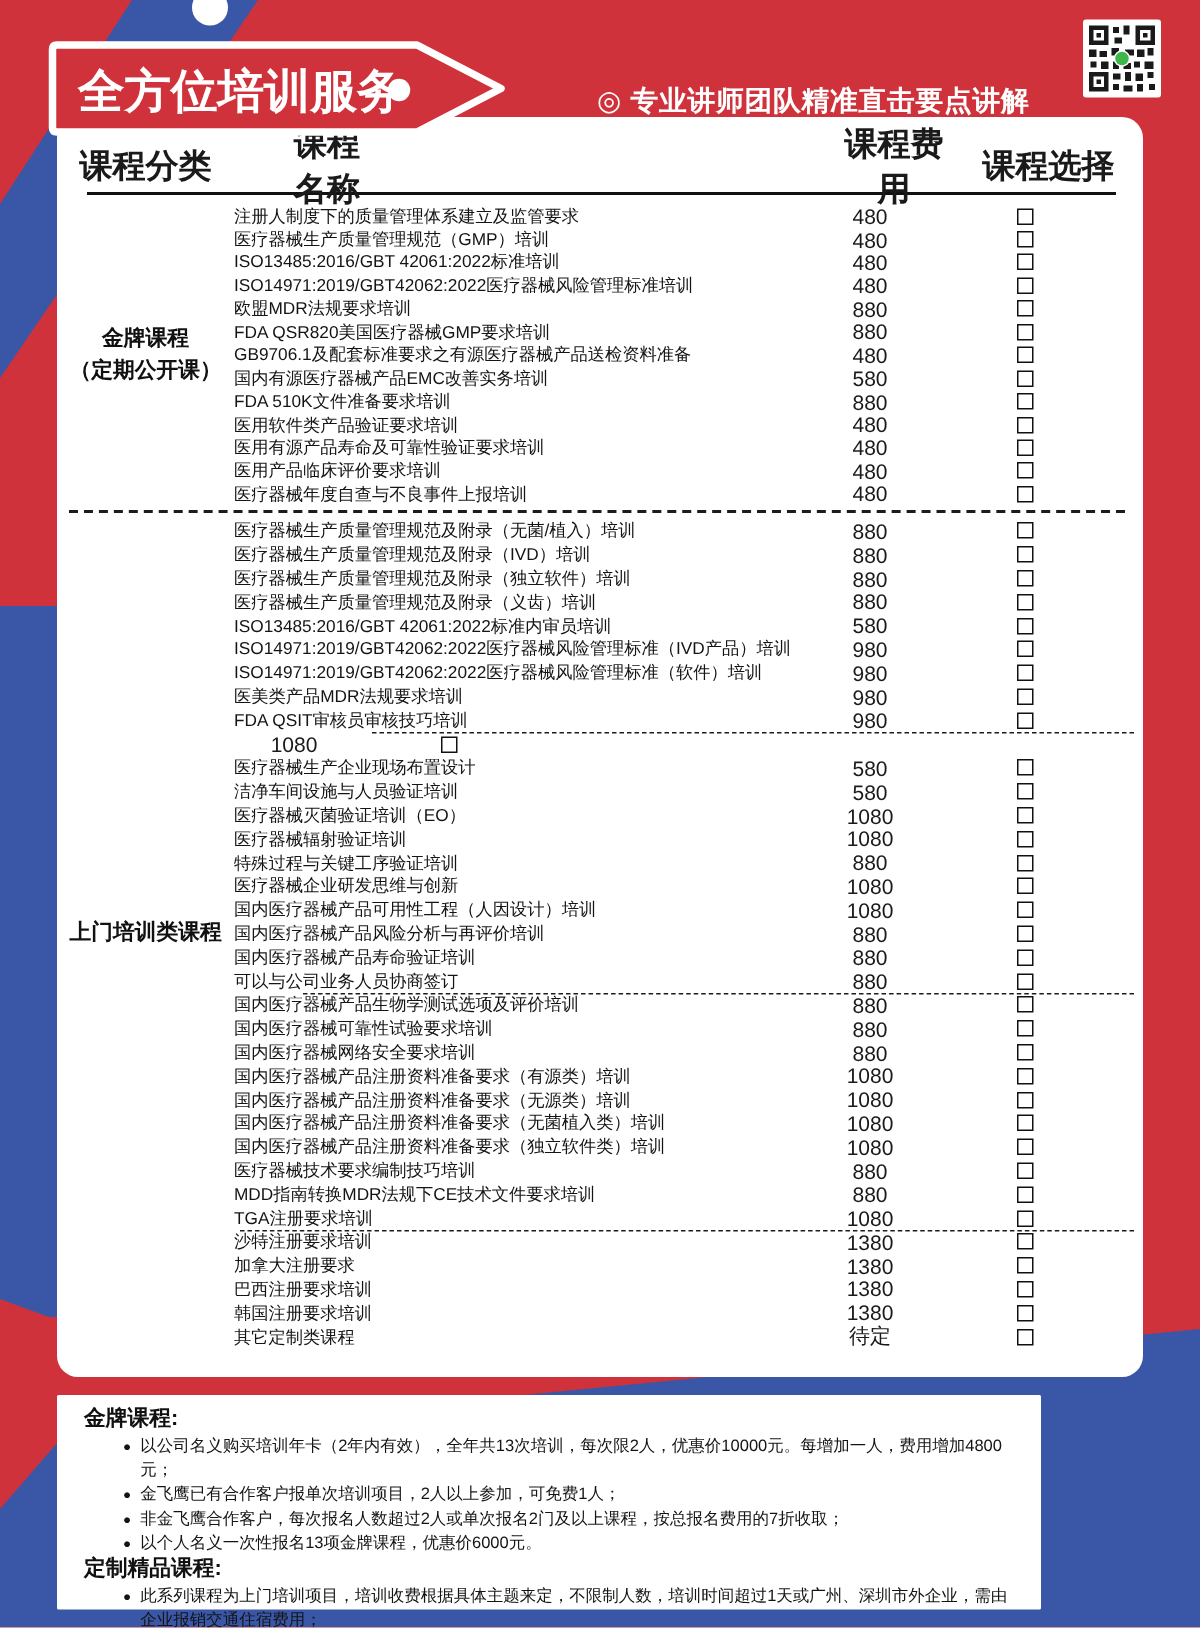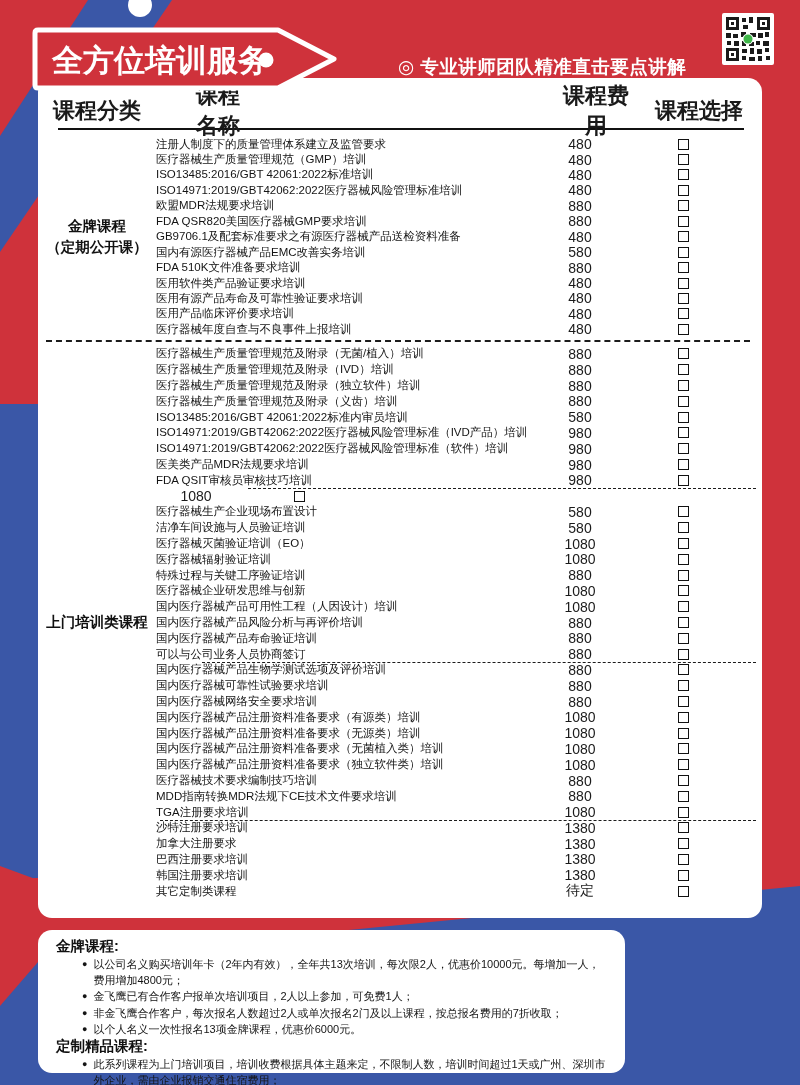--- a/index.html
+++ b/index.html
@@ -52,22 +52,22 @@
   .rfee{width:80px;text-align:center;font-size:14px;margin-left:0;}
   .rsel{width:126px;display:flex;justify-content:center;align-items:center;}
   .cb{width:11px;height:11px;border:1.6px solid #111;background:#fff;display:inline-block;}
   .sep-dashed{border-top:2px dashed #1c1c1c;margin:3px 12px 4px 8px;}
   .row.dash-a::after,.row.dash-b::after,.row.dash-c::after{
     content:"";position:absolute;bottom:-1px;right:-10px;border-top:1.8px dashed #1c1c1c;}
   .row.dash-a::after{left:92px;}
   .row.dash-b::after{left:46px;}
   .row.dash-c::after{left:4px;}
   
-  .notes{position:absolute;left:38px;top:930px;width:587px;height:143px;background:#fff;
-    border-radius:14px;z-index:2;padding:7px 16px 4px 18px;}
+  .notes{position:absolute;left:38px;top:930px;width:656px;height:143px;background:#fff;
+    border-radius:1px;z-index:2;padding:7px 16px 4px 18px;}
   .note-title{font-size:14.5px;font-weight:700;color:#111;line-height:19px;}
   .note-bullets{padding-left:26px;}
   .note-li{display:flex;font-size:11px;line-height:16.2px;color:#141414;}
   .note-li .bdot{font-size:9px;margin-right:6px;line-height:16.2px;}
   .footnote{position:absolute;right:16px;bottom:5px;font-size:9px;color:#222;}
 </style>
 </head>
 <body>
 
 <div class="bg-band-topleft"></div>

